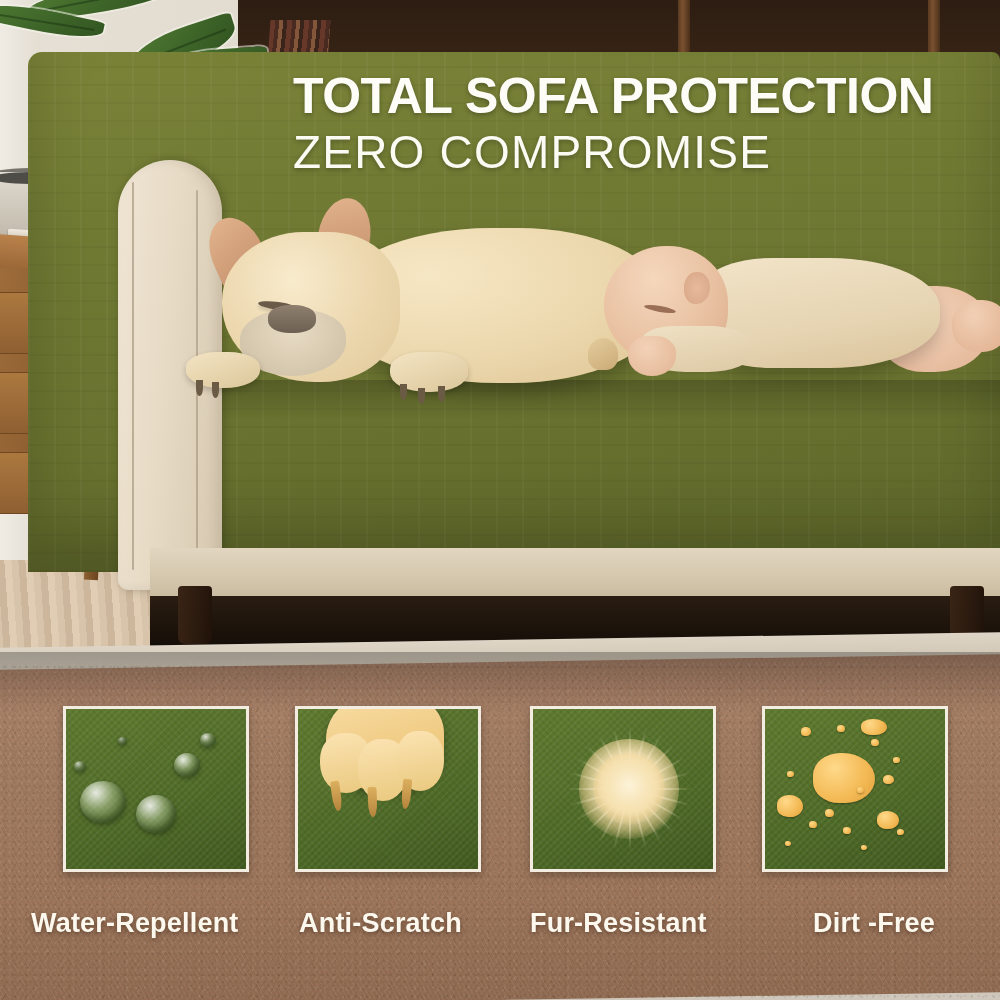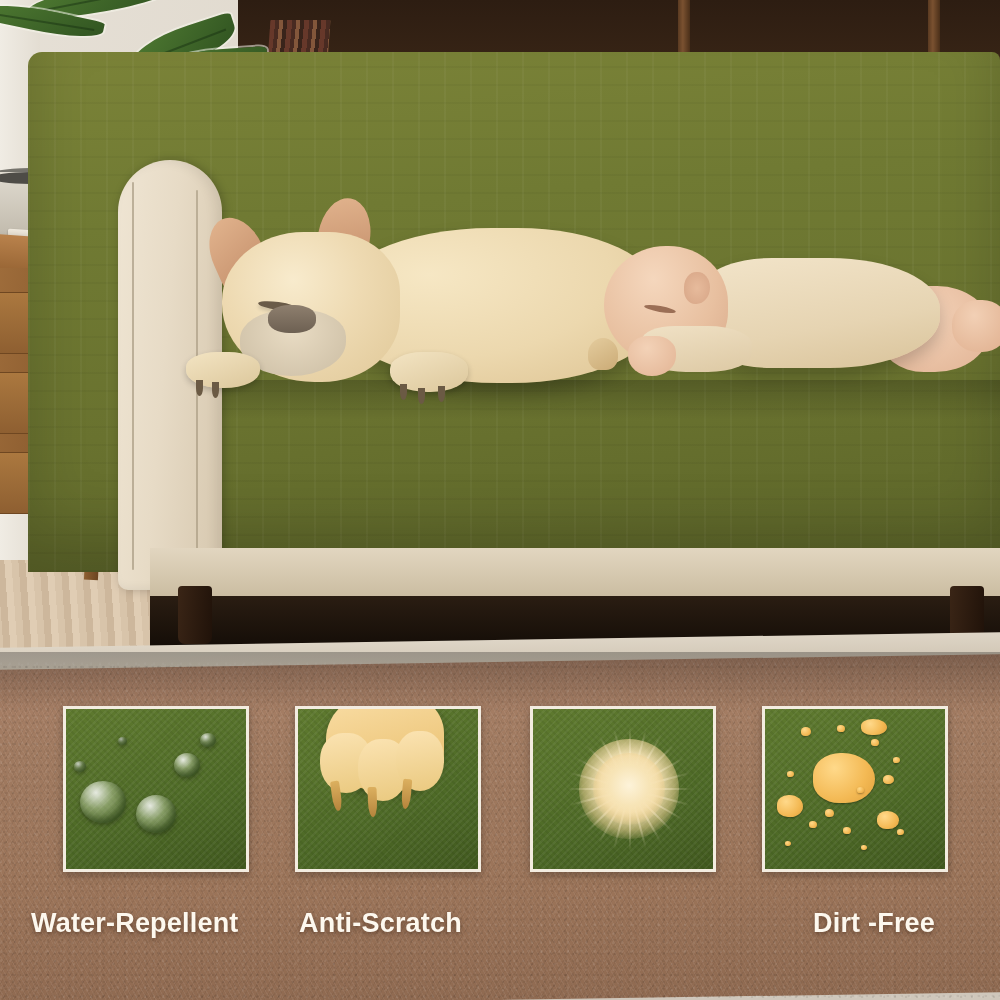--- a/index.html
+++ b/index.html
@@ -262,20 +262,22 @@
   <div class="sofa-under"></div>
   <div class="sofa-leg" style="left:178px"></div>
   <div class="sofa-leg" style="left:950px"></div>
 
   <div class="rug-border"></div>
   <div class="rug"></div>
   <div class="rug-noise"></div>
   <div class="sofa-drop-shadow"></div>
 
   <div class="headline">
+    <span class="t1">TOTAL SOFA PROTECTION</span>
+    <span class="t2">ZERO COMPROMISE</span>
   </div>
 
   <div class="panel" style="left:63px">
     <span>
       <i class="drop" style="left:14px;top:72px;width:46px;height:42px"></i>
       <i class="drop" style="left:70px;top:86px;width:40px;height:38px"></i>
       <i class="drop" style="left:108px;top:44px;width:26px;height:24px"></i>
       <i class="drop" style="left:134px;top:24px;width:16px;height:14px"></i>
       <i class="drop" style="left:8px;top:52px;width:12px;height:11px"></i>
       <i class="drop" style="left:52px;top:28px;width:9px;height:8px"></i>
@@ -342,15 +344,16 @@
       <i class="crumb" style="left:78px;top:118px;width:8px;height:7px"></i>
       <i class="crumb" style="left:22px;top:62px;width:7px;height:6px"></i>
       <i class="crumb" style="left:132px;top:120px;width:7px;height:6px"></i>
       <i class="crumb" style="left:20px;top:132px;width:6px;height:5px"></i>
       <i class="crumb" style="left:96px;top:136px;width:6px;height:5px"></i>
     </span>
   </div>
 
   <span class="flabel" style="left:299px">Anti-Scratch</span>
   <span class="flabel" style="left:31px">Water-Repellent</span>
+  <span class="flabel" style="left:530px">Fur-Resistant</span>
   <span class="flabel" style="left:813px">Dirt -Free</span>
 
 </div>
 
 </body></html>

